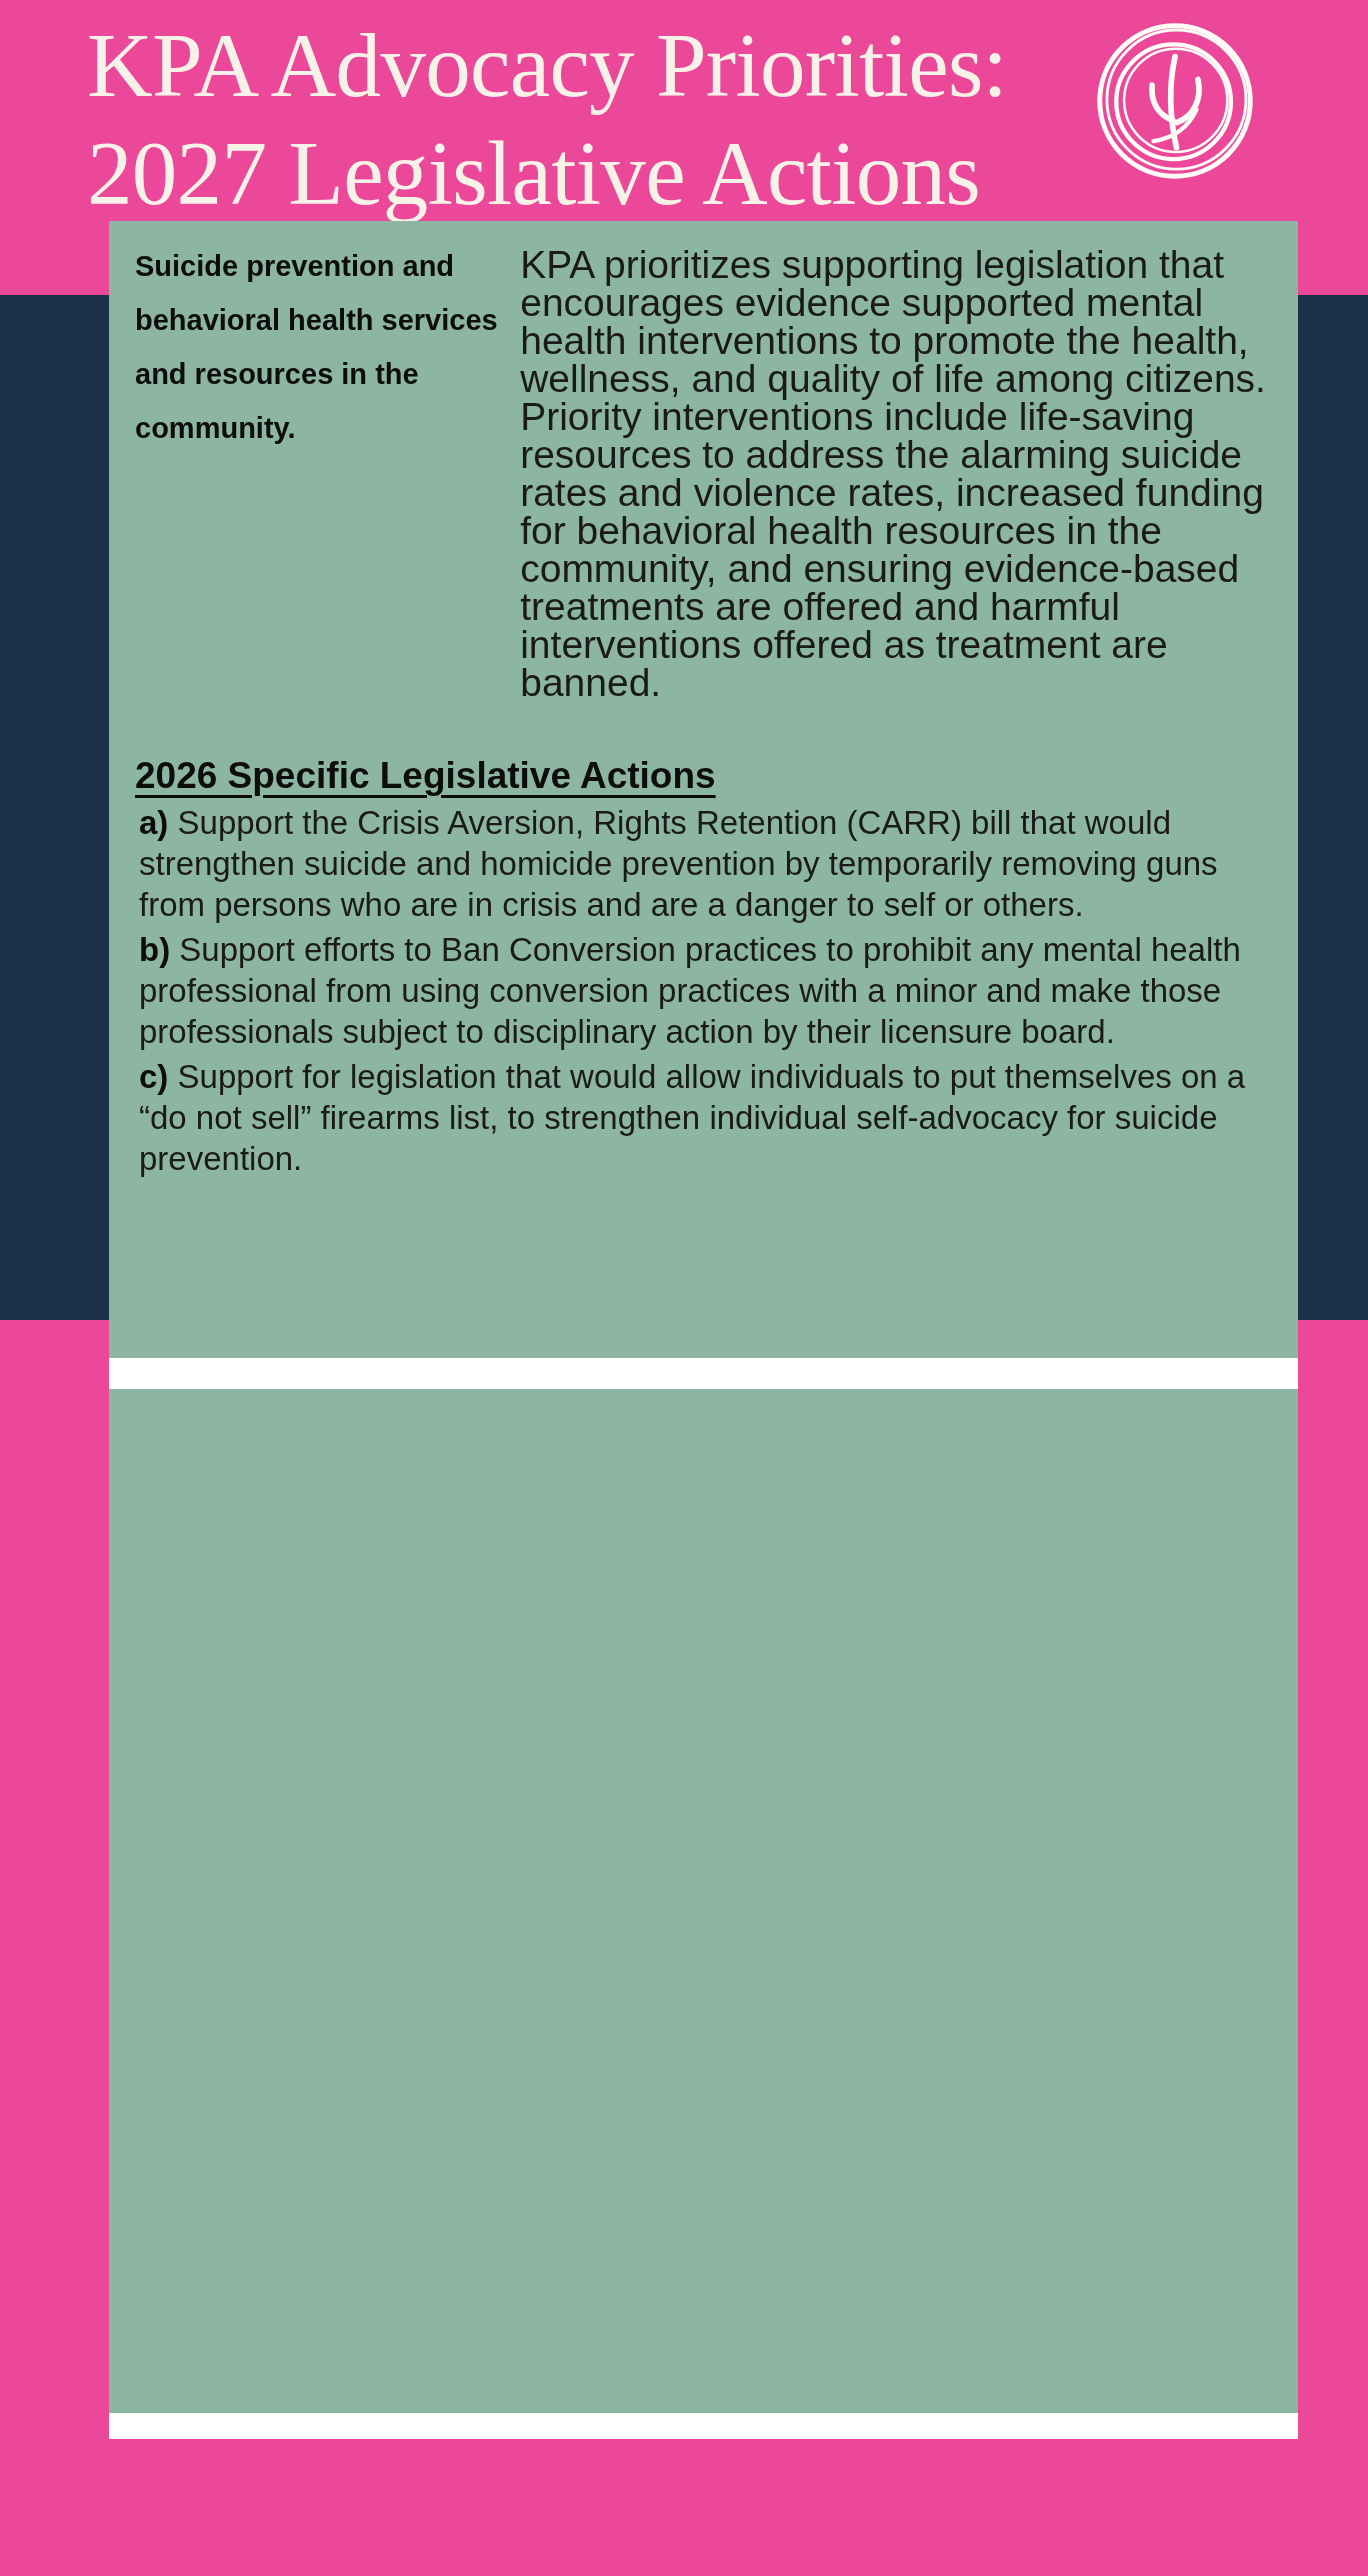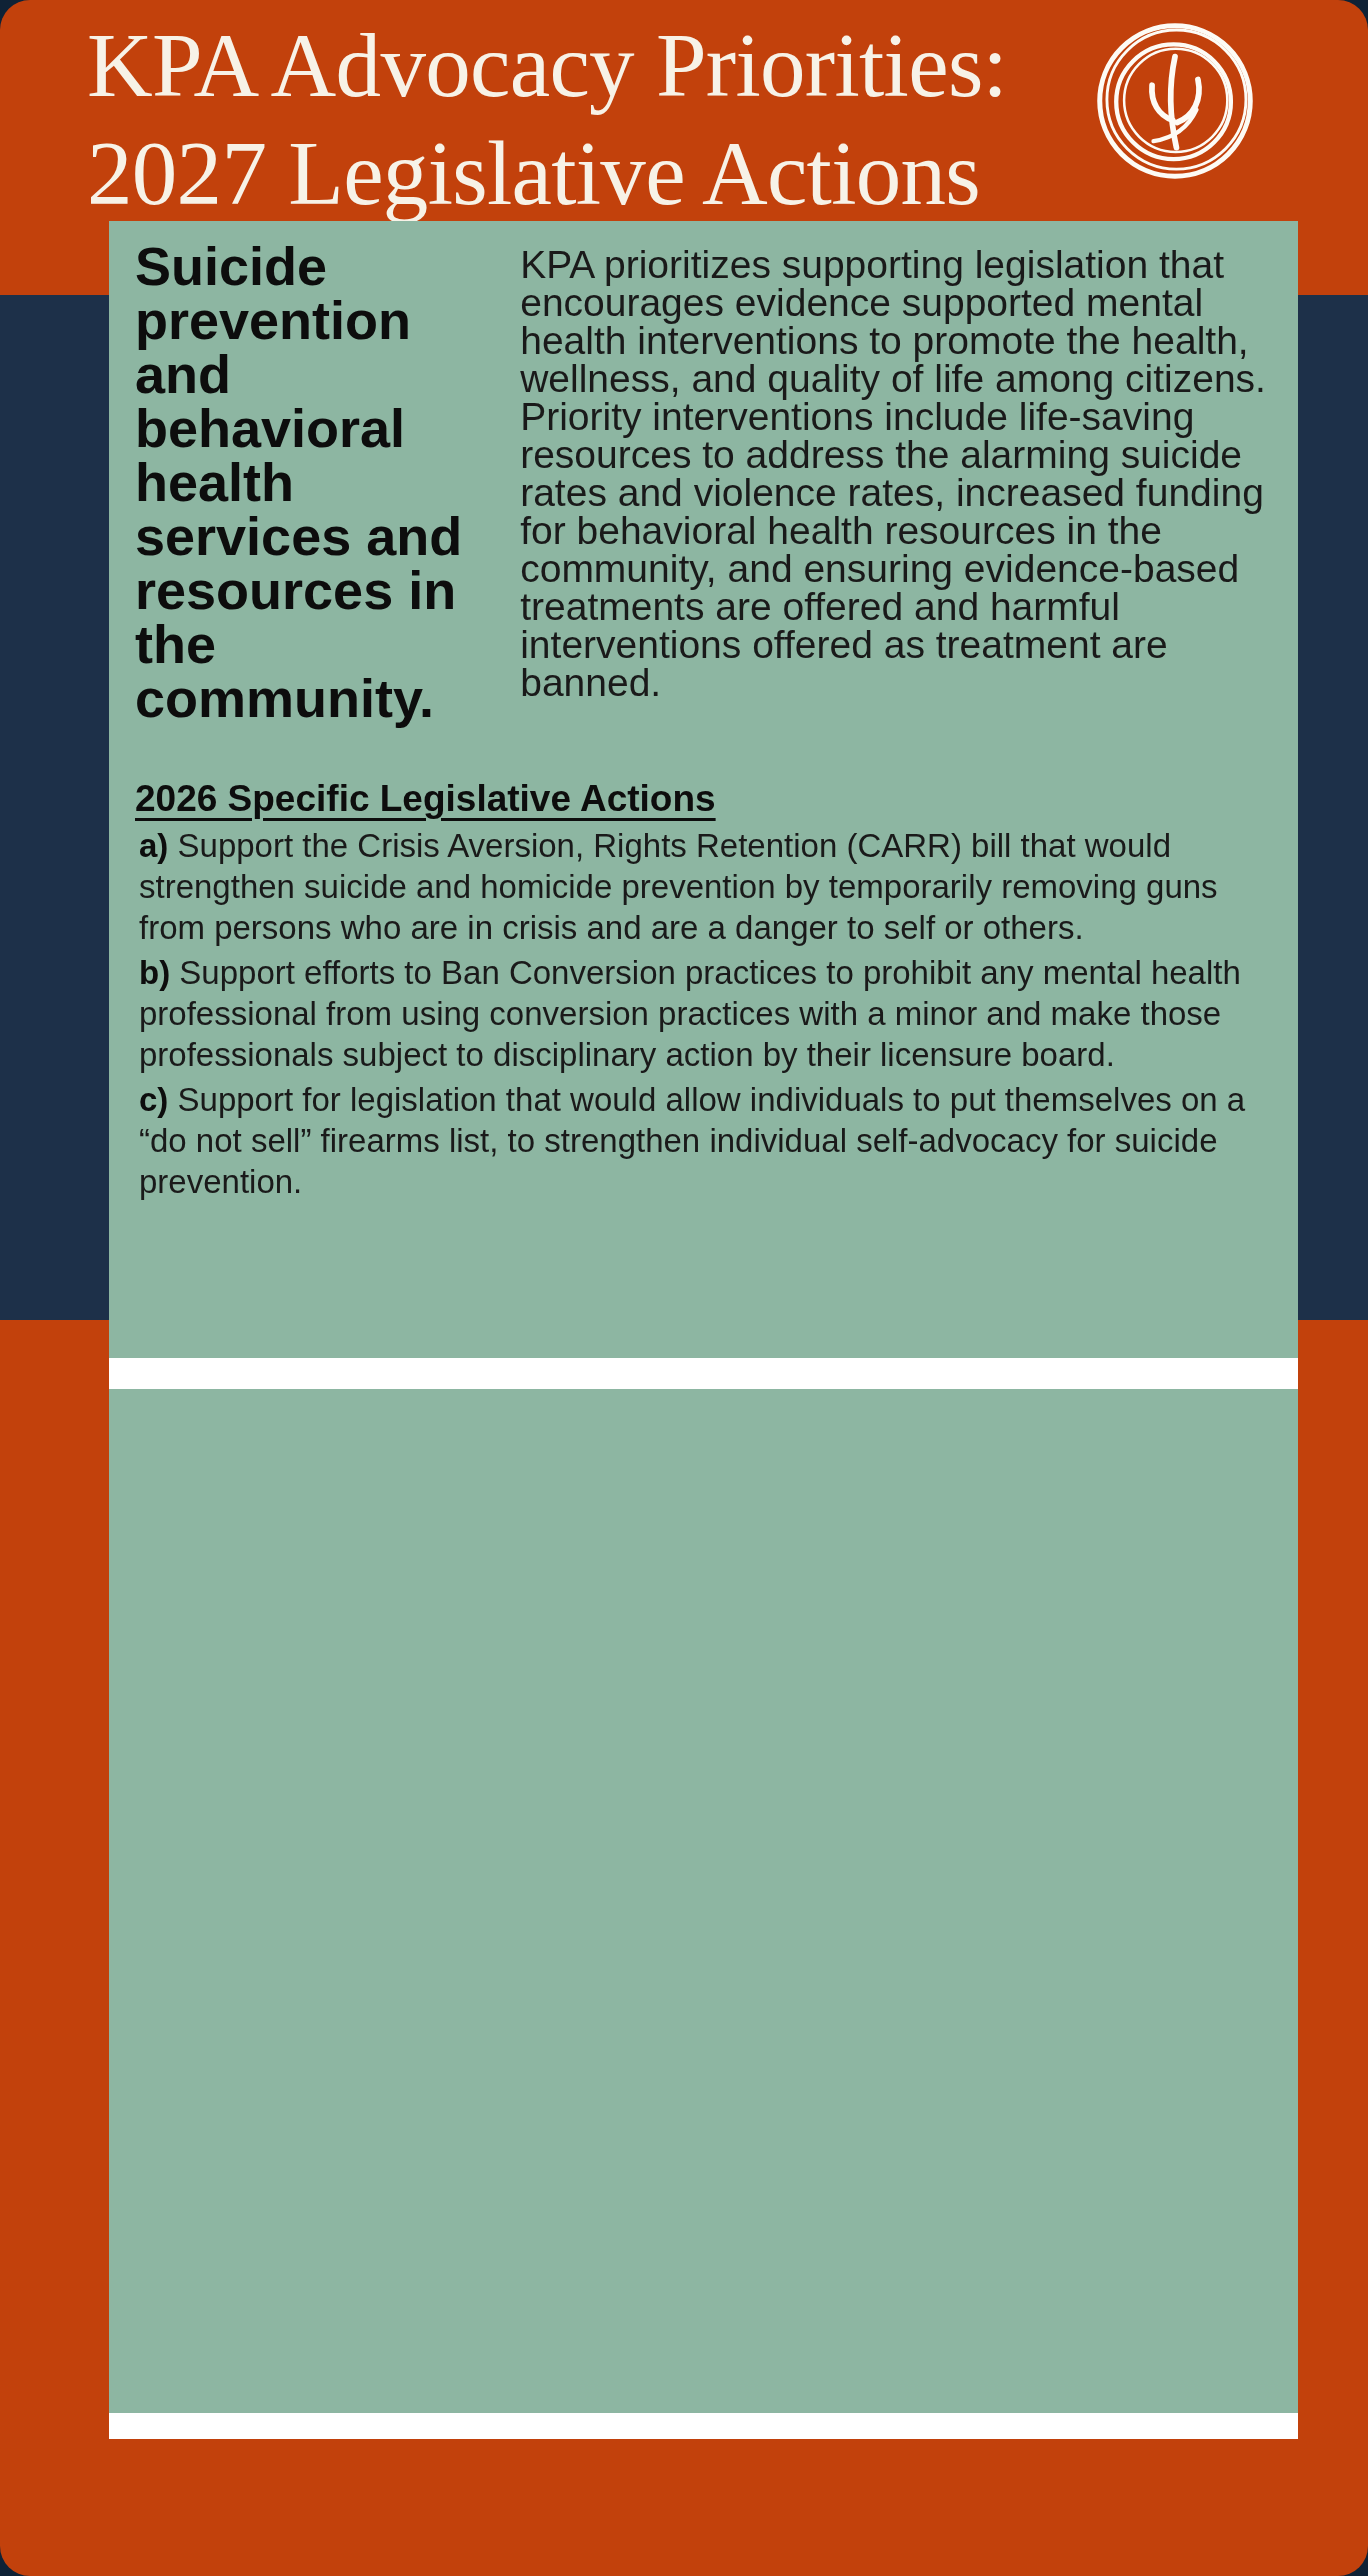--- a/index.html
+++ b/index.html
@@ -1,22 +1,21 @@
 <!DOCTYPE html>
 <html style="font-size:11.8px"><head>
 <meta charset="utf-8">
 <style>
   html,body{margin:0;padding:0;background:#0f2236;}
   .canvas{
     position:relative;
     width:1368px;height:2576px;
-    background:#c2410c;
+    background:#ec4899;
     overflow:hidden;
     font-family:"Liberation Sans","DejaVu Sans",sans-serif;
-    border-radius:30px;
   }
   
   .band-navy{
     position:absolute;left:0;top:295px;width:1368px;height:1025px;
     background:#1D3049;
   }
   
   .title{
     position:absolute;left:87px;top:11.8px;width:1030px;
     font-family:"Liberation Serif","DejaVu Serif",serif;
@@ -37,21 +36,21 @@
     padding:17.7px 14.7px 0 26px;
     color:#161616;
   }
   .card-top{
     display:grid;
     grid-template-columns:372px 763px;
     column-gap:13.2px;
     align-items:start;
   }
   .headline{
-    font-size:54px;line-height:54px;font-weight:800;
+    font-size:29px;line-height:54px;font-weight:800;
     margin:0;color:#0d0d0d;
   }
   .intro{
     font-size:39px;line-height:38px;font-weight:400;
     margin:7.4px 0 0 0;color:#1a1a1a;
   }
   .section-heading{
     margin:52px 0 4.4px 0;
     font-size:37px;line-height:44px;font-weight:700;
     text-decoration:underline;

